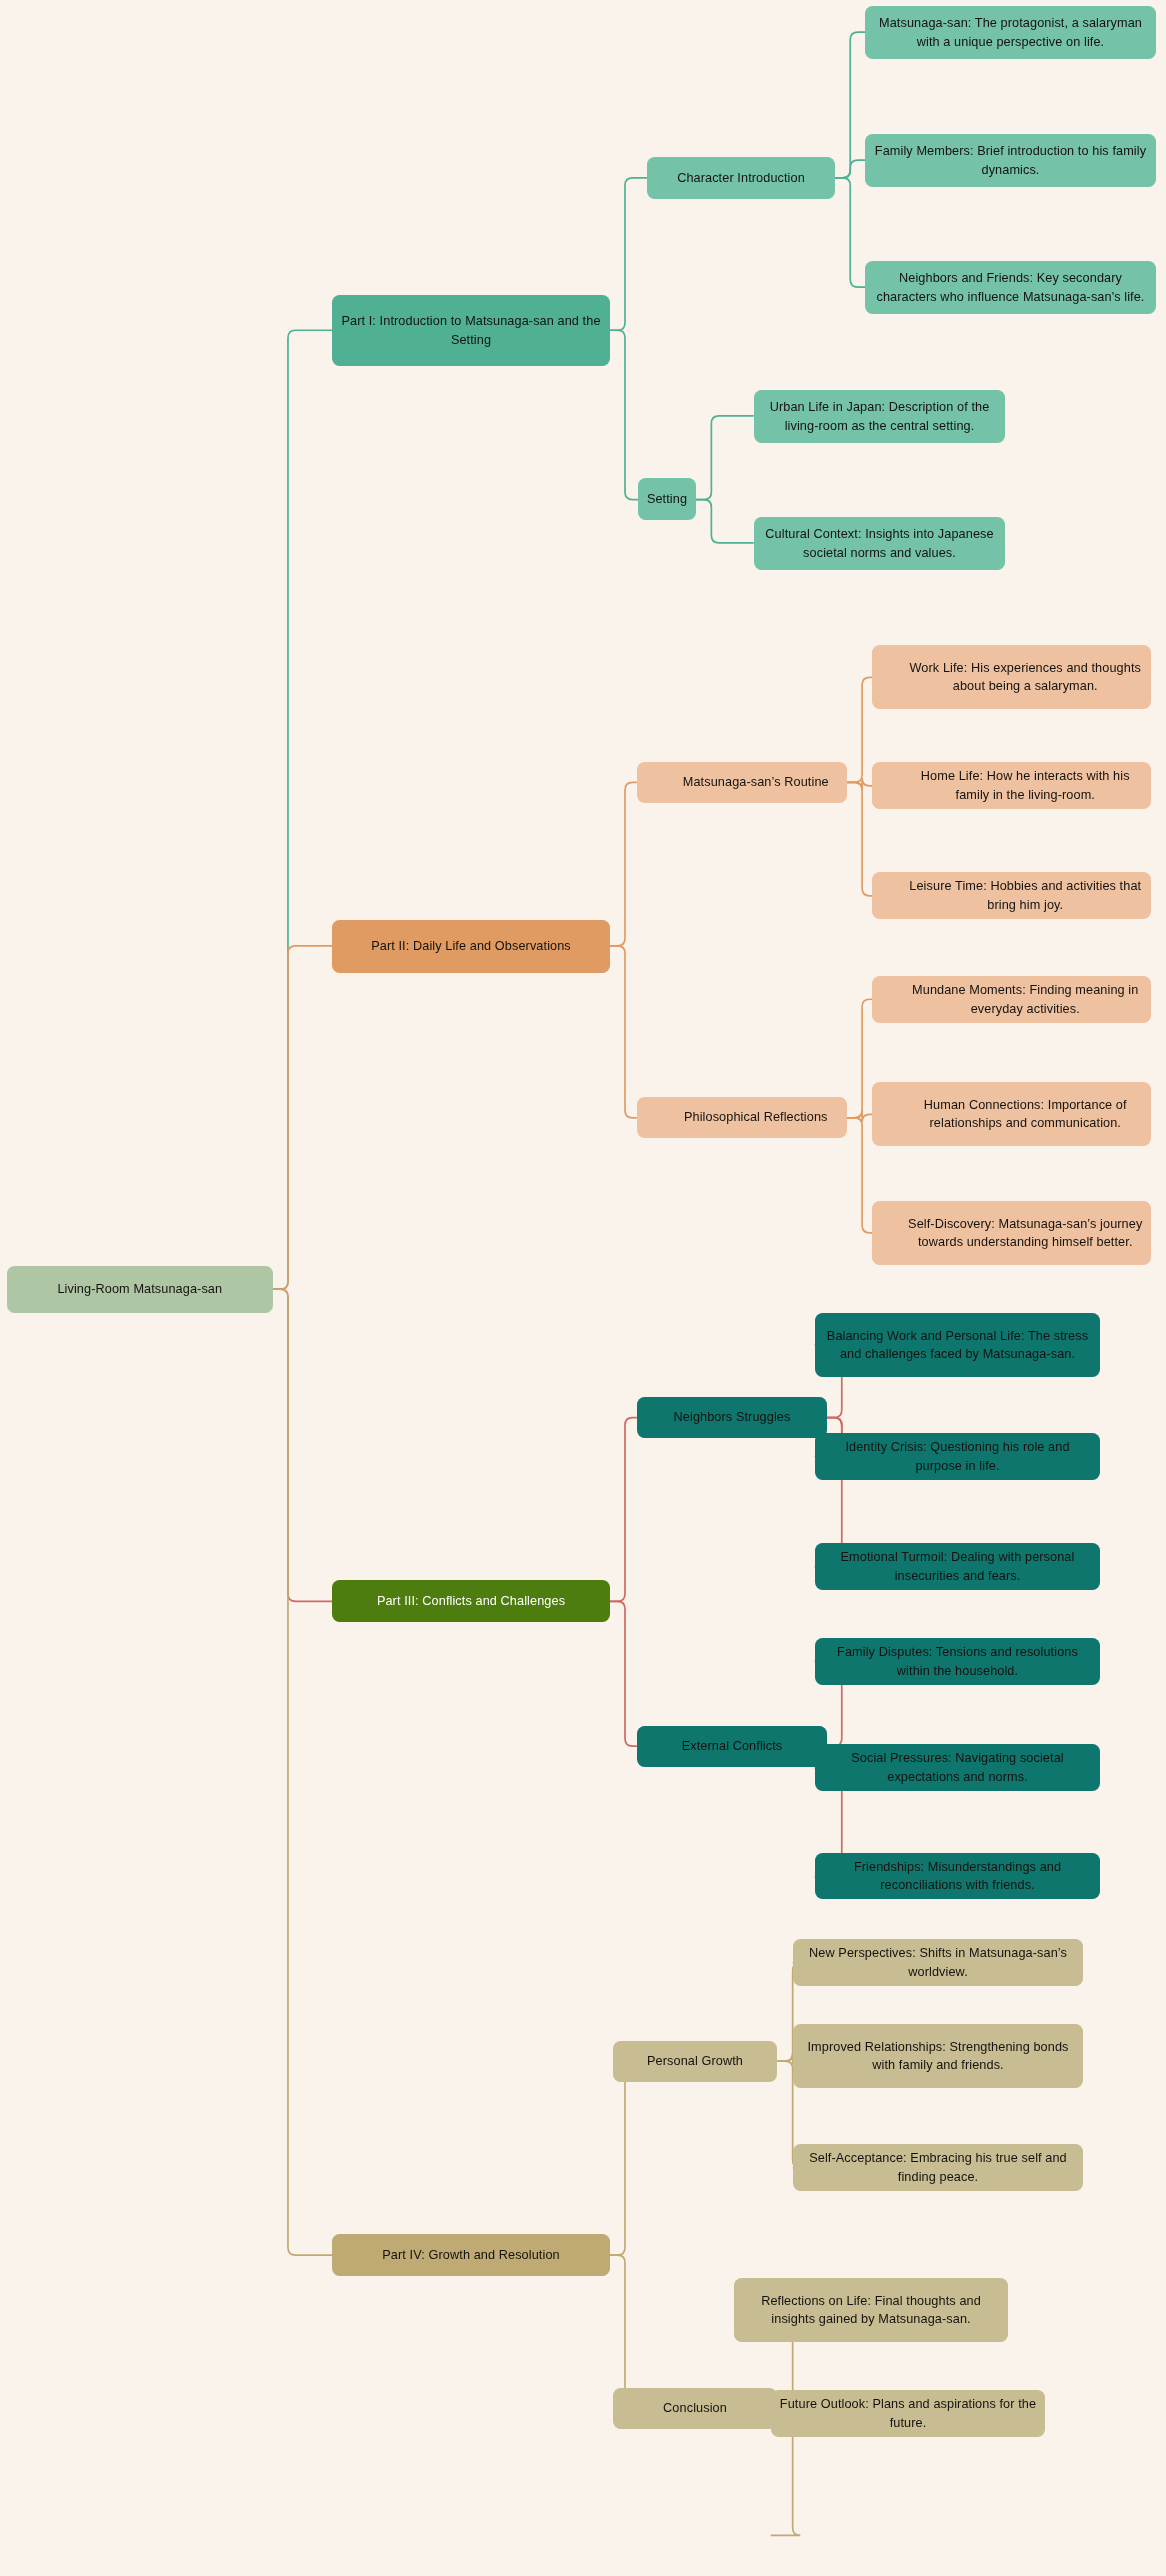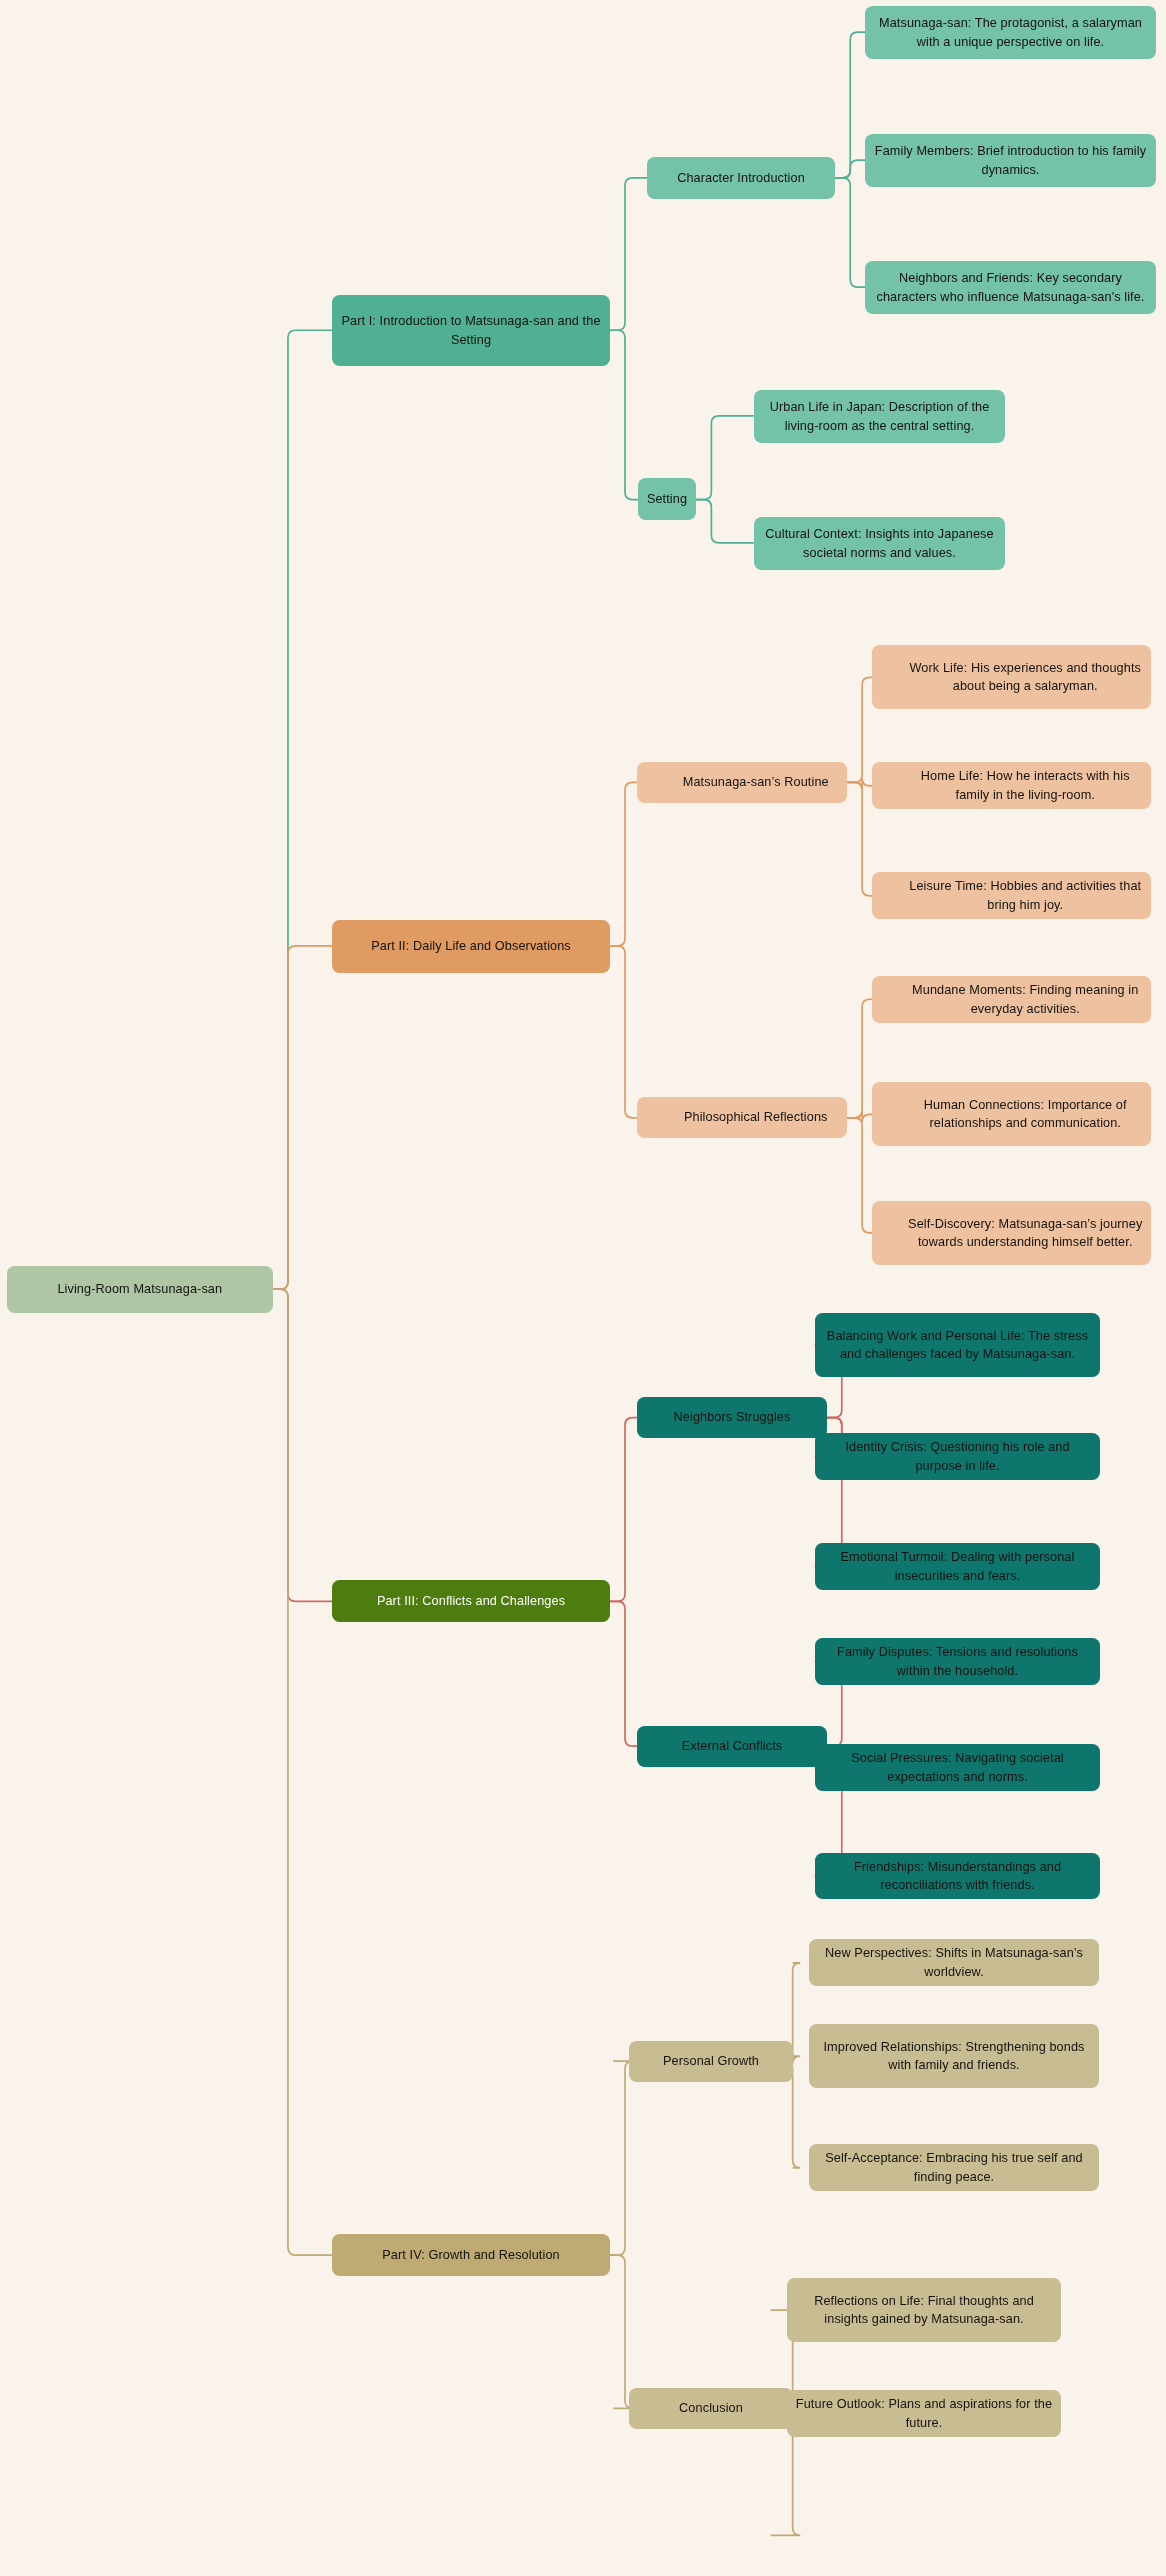--- a/index.html
+++ b/index.html
@@ -27,21 +27,21 @@
   .lvl1{font-size:12.7px;}
   .lvl2{font-size:12.7px;}
   .leaf{font-size:12.7px;}
   .g1{background:#4fb094;}
   .g2{background:#74c2a8;}
   .o1{background:#e09b63;}
   .o2{background:#eec1a0;padding-left:36px;}
   .r1{background:#4d7c0f;color:#ffffff;}
   .r2{background:#0f766e;}
   .k1{background:#bfaa74;}
-  .k2{background:#c8bc92;margin-left:16px;}
+  .k2{background:#c8bc92;}
 </style>
 </head>
 <body>
 
 <div id="canvas">
   <svg id="links" viewBox="0 0 1378 3042">
       <path d="M 322 1522.5 L 331 1522.5 Q 340 1522.5 340 1513.5 L 340 399 Q 340 390 349 390 L 392 390" fill="none" stroke="#4fb094" stroke-width="2"></path>
       <path d="M 720 390 L 729 390 Q 738 390 738 381 L 738 219 Q 738 210 747 210 L 764 210" fill="none" stroke="#4fb094" stroke-width="2"></path>
       <path d="M 986 210 L 995 210 Q 1004 210 1004 201 L 1004 47 Q 1004 38 1013 38 L 1022 38" fill="none" stroke="#4fb094" stroke-width="2"></path>
       <path d="M 986 210 L 995 210 Q 1004 210 1004 201 L 1004 198 Q 1004 189 1013 189 L 1022 189" fill="none" stroke="#4fb094" stroke-width="2"></path>
@@ -103,16 +103,16 @@
     <div class="node lvl2 r2" style="left: 637px; top: 1726px; width: 190px; height: 41px;">External Conflicts</div>
     <div class="node leaf r2" style="left: 815px; top: 1638px; width: 285px; height: 47px;">Family Disputes: Tensions and resolutions within the household.</div>
     <div class="node leaf r2" style="left: 815px; top: 1744px; width: 285px; height: 47px;">Social Pressures: Navigating societal expectations and norms.</div>
     <div class="node leaf r2" style="left: 815px; top: 1853px; width: 285px; height: 46px;">Friendships: Misunderstandings and reconciliations with friends.</div>
     <div class="node lvl1 k1" style="left: 332px; top: 2234px; width: 278px; height: 42px;">Part IV: Growth and Resolution</div>
     <div class="node lvl2 k2" style="left: 613px; top: 2041px; width: 164px; height: 41px;">Personal Growth</div>
     <div class="node leaf k2" style="left: 793px; top: 1939px; width: 290px; height: 47px;">New Perspectives: Shifts in Matsunaga-san’s worldview.</div>
     <div class="node leaf k2" style="left: 793px; top: 2024px; width: 290px; height: 64px;">Improved Relationships: Strengthening bonds with family and friends.</div>
     <div class="node leaf k2" style="left: 793px; top: 2144px; width: 290px; height: 47px;">Self-Acceptance: Embracing his true self and finding peace.</div>
     <div class="node lvl2 k2" style="left: 613px; top: 2388px; width: 164px; height: 41px;">Conclusion</div>
-    <div class="node leaf k2" style="left: 771px; top: 2278px; width: 274px; height: 64px;">Reflections on Life: Final thoughts and insights gained by Matsunaga-san.</div>
+    <div class="node leaf k2" style="left: 734px; top: 2278px; width: 274px; height: 64px;">Reflections on Life: Final thoughts and insights gained by Matsunaga-san.</div>
     <div class="node leaf k2" style="left: 771px; top: 2390px; width: 274px; height: 47px;">Future Outlook: Plans and aspirations for the future.</div>
   </div>
 
 
 </body></html>

